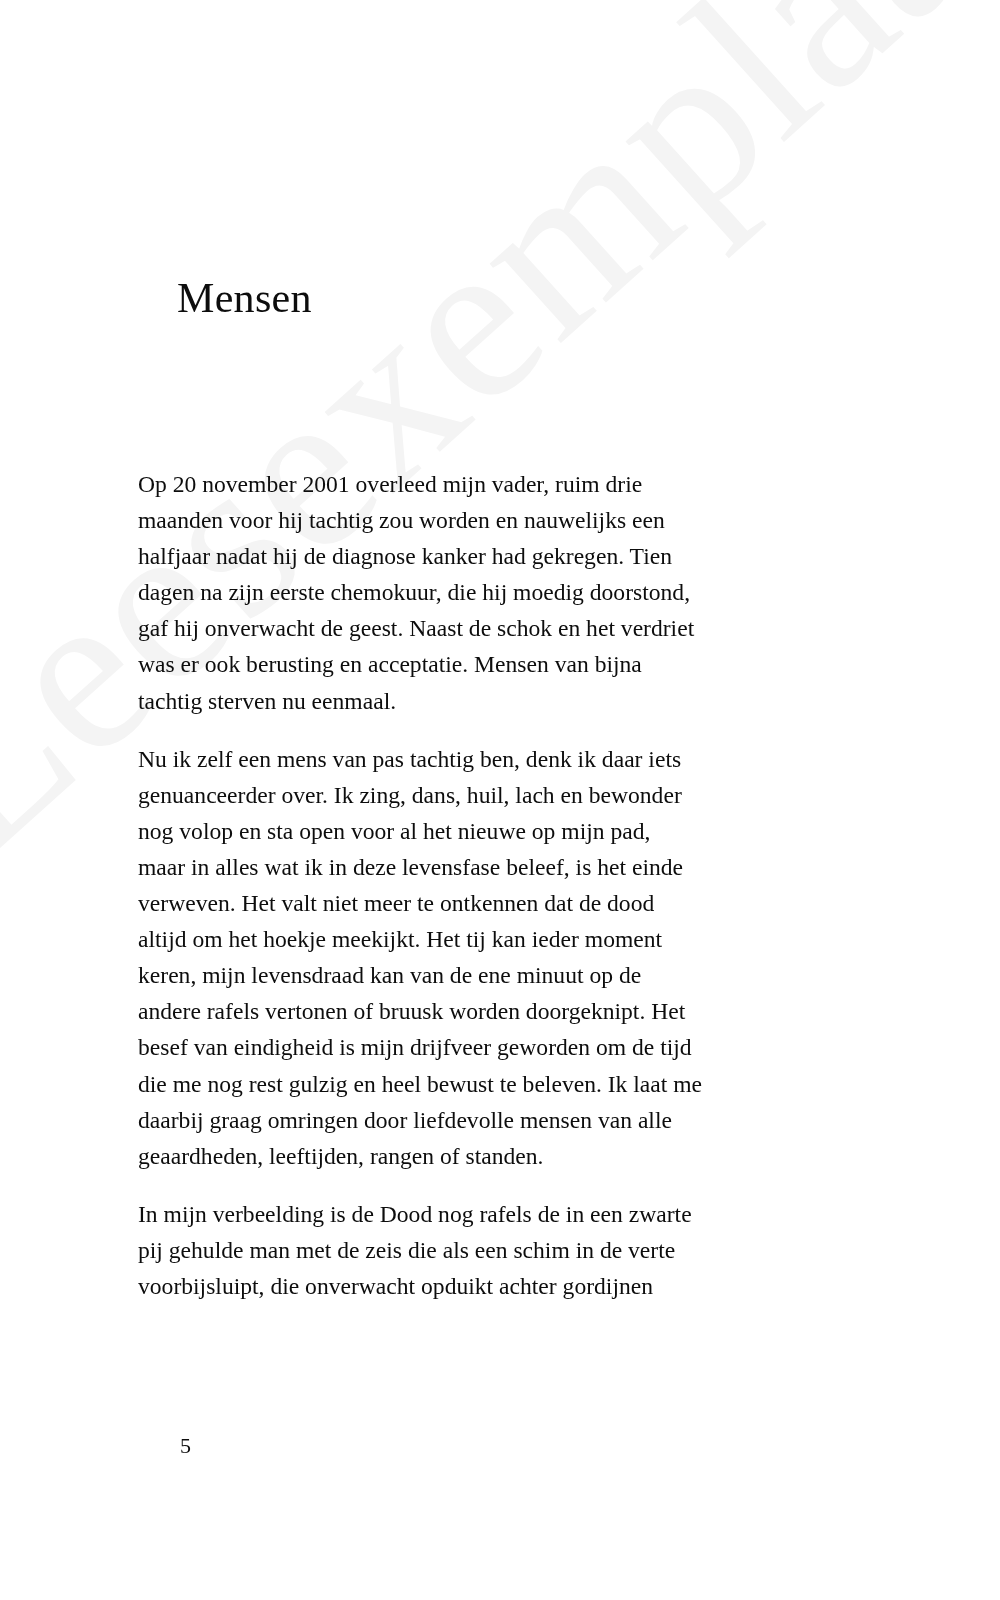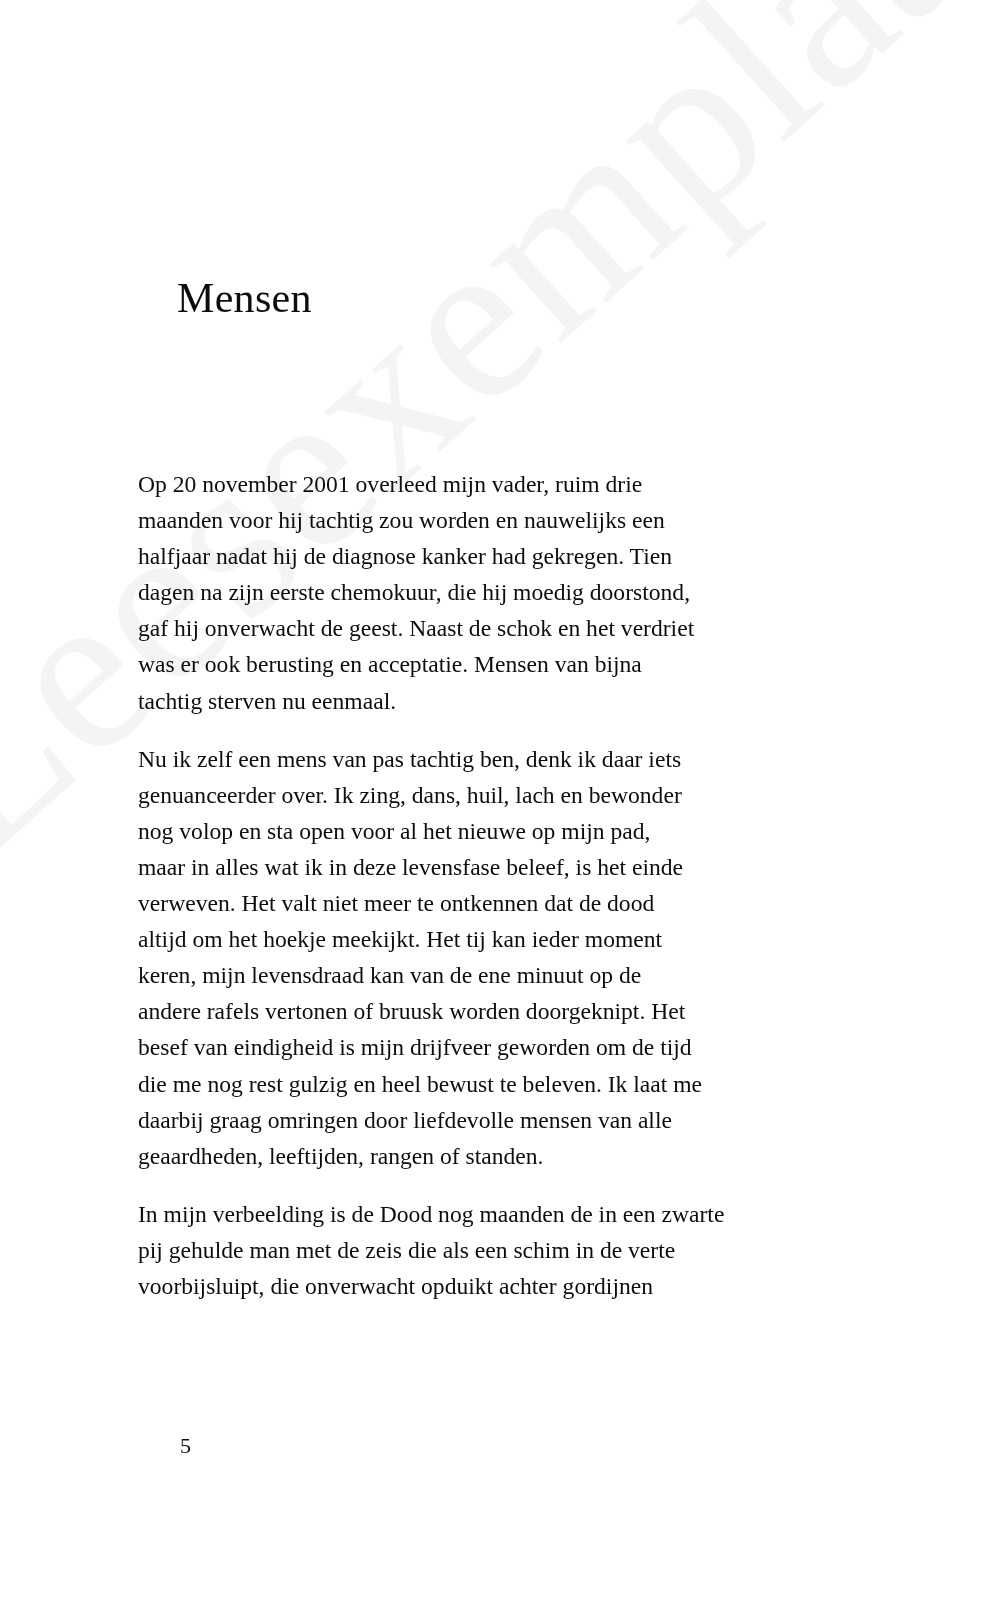--- a/index.html
+++ b/index.html
@@ -126,21 +126,21 @@
 nog volop en sta open voor al het nieuwe op mijn pad,
 maar in alles wat ik in deze levensfase beleef, is het einde
 verweven. Het valt niet meer te ontkennen dat de dood
 altijd om het hoekje meekijkt. Het tij kan ieder moment
 keren, mijn levensdraad kan van de ene minuut op de
 andere rafels vertonen of bruusk worden doorgeknipt. Het
 besef van eindigheid is mijn drijfveer geworden om de tijd
 die me nog rest gulzig en heel bewust te beleven. Ik laat me
 daarbij graag omringen door liefdevolle mensen van alle
 geaardheden, leeftijden, rangen of standen.</p>
-      <p class="spaced">In mijn verbeelding is de Dood nog maanden de in een zwarte
+      <p class="spaced">In mijn verbeelding is de Dood nog rafels de in een zwarte
 pij gehulde man met de zeis die als een schim in de verte
 voorbijsluipt, die onverwacht opduikt achter gordijnen</p>
     </div>
 
     <div id="page-number">5</div>
 
   </div>
 </div>
 
 </body></html>

